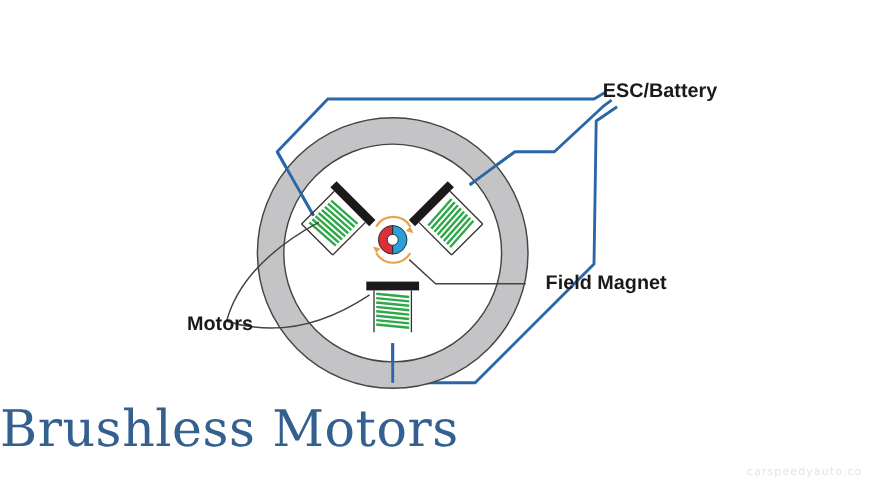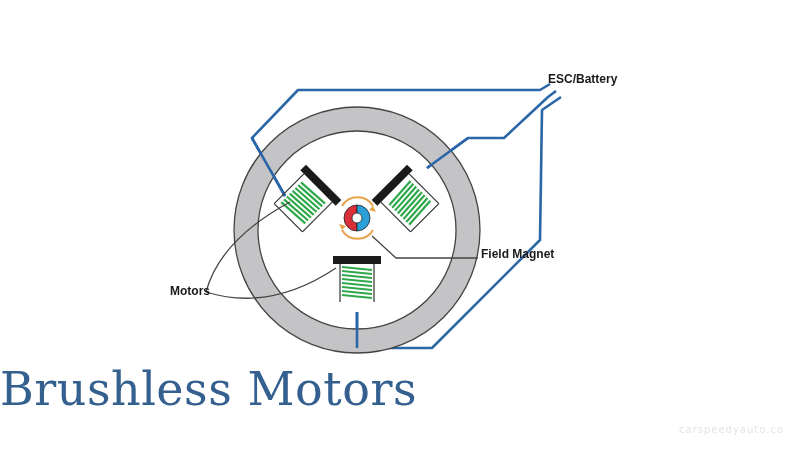--- a/index.html
+++ b/index.html
@@ -3,24 +3,24 @@
 <meta charset="utf-8">
 <style>
   html, body { margin: 0; padding: 0; }
   body {
     width: 800px; height: 450px; background: #ffffff; position: relative; overflow: hidden;
     font-family: "Liberation Sans", sans-serif;
   }
   #diagram { position: absolute; left: 0; top: 0; width: 800px; height: 450px; }
   .label {
     position: absolute; font-family: "Liberation Sans", sans-serif; font-weight: bold;
-    font-size: 12px; color: #1a1a1a; white-space: nowrap;
+    font-size: 18px; color: #1a1a1a; white-space: nowrap;
   }
   #lbl-esc { left: 548px; top: 72px; }
-  #lbl-field { left: 481px; top: 247px; }
+  #lbl-field { left: 496px; top: 247px; }
   #lbl-coils { left: 170px; top: 284px; }
   #title {
     position: absolute; left: 0; width: 800px; top: 362px; text-align: left;
     font-family: "DejaVu Serif", "Liberation Serif", serif; font-size: 46px;
     color: #34608f; letter-spacing: 0.5px;
   }
   #watermark {
     position: absolute; left: 679px; top: 424px; font-size: 10px; color: #e4e4e4;
     font-family: "DejaVu Sans", sans-serif; letter-spacing: 1px;
   }

